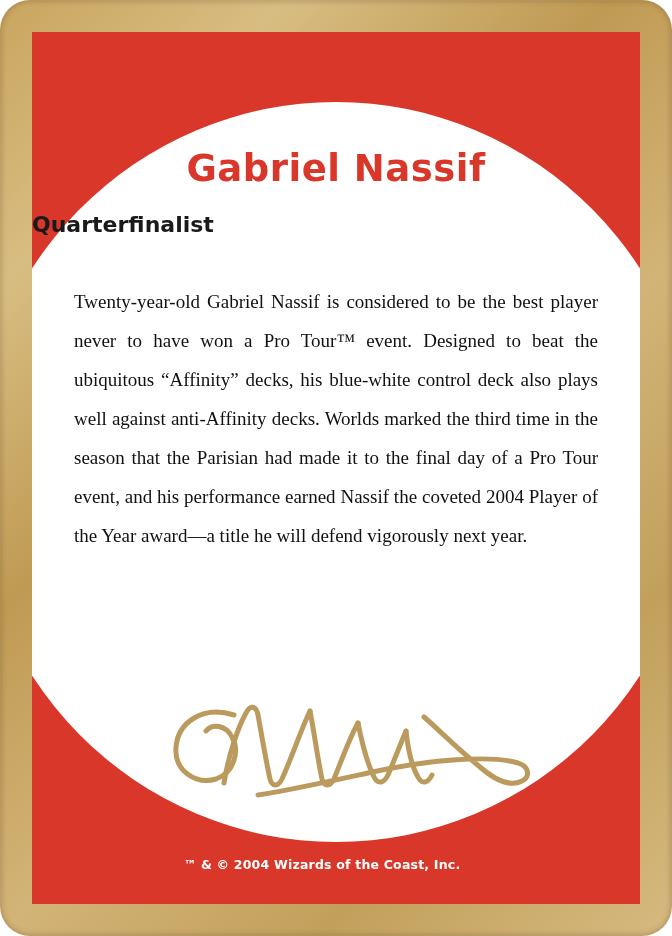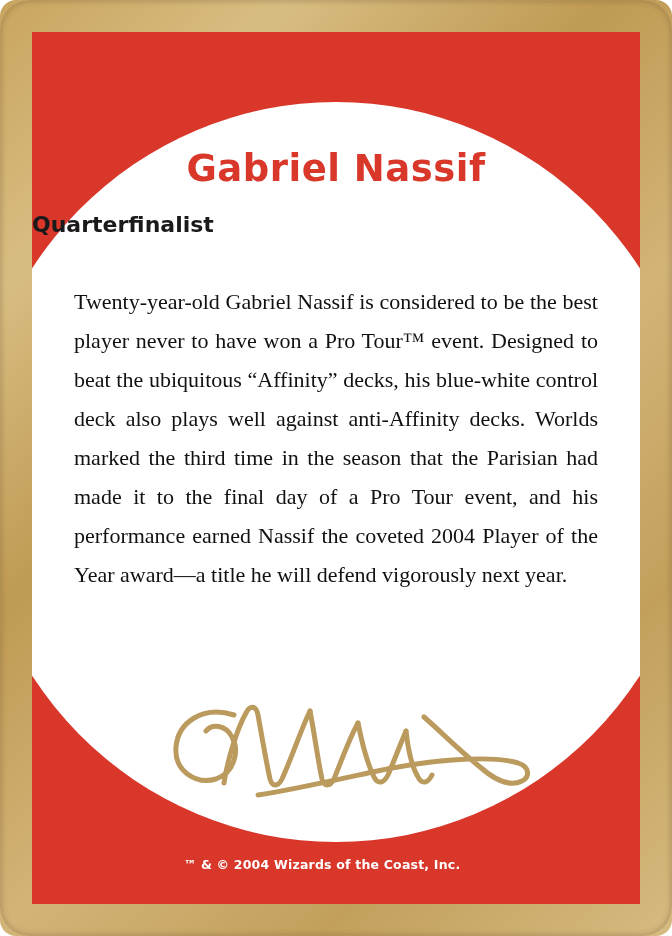--- a/index.html
+++ b/index.html
@@ -13,21 +13,21 @@
     overflow: hidden;
     font-family: "Liberation Serif", serif;
   }
 
   .card {
     position: relative;
     width: 672px;
     height: 936px;
     box-sizing: border-box;
     background: linear-gradient(135deg, #c9a55f 0%, #d8bd82 18%, #bf9a53 38%, #d3b478 58%, #c2a05c 78%, #d6ba80 100%);
-    border-radius: 16px;
+    border-radius: 30px;
     overflow: hidden;
   }
 
   
   .card::after {
     content: "";
     position: absolute;
     inset: 0;
     border-radius: 30px;
     box-shadow: inset 0 0 6px rgba(90, 60, 20, 0.45),
@@ -88,21 +88,21 @@
     font-size: 22px;
     color: #1a1a1a;
   }
 
   .body-text {
     position: absolute;
     top: 250px;
     left: 42px;
     width: 524px;
     font-family: "Liberation Serif", serif;
-    font-size: 22px;
+    font-size: 19px;
     line-height: 39px;
     color: #111111;
     text-align: justify;
   }
   .body-text p {
     margin: 0;
   }
 
   .signature {
     position: absolute;

